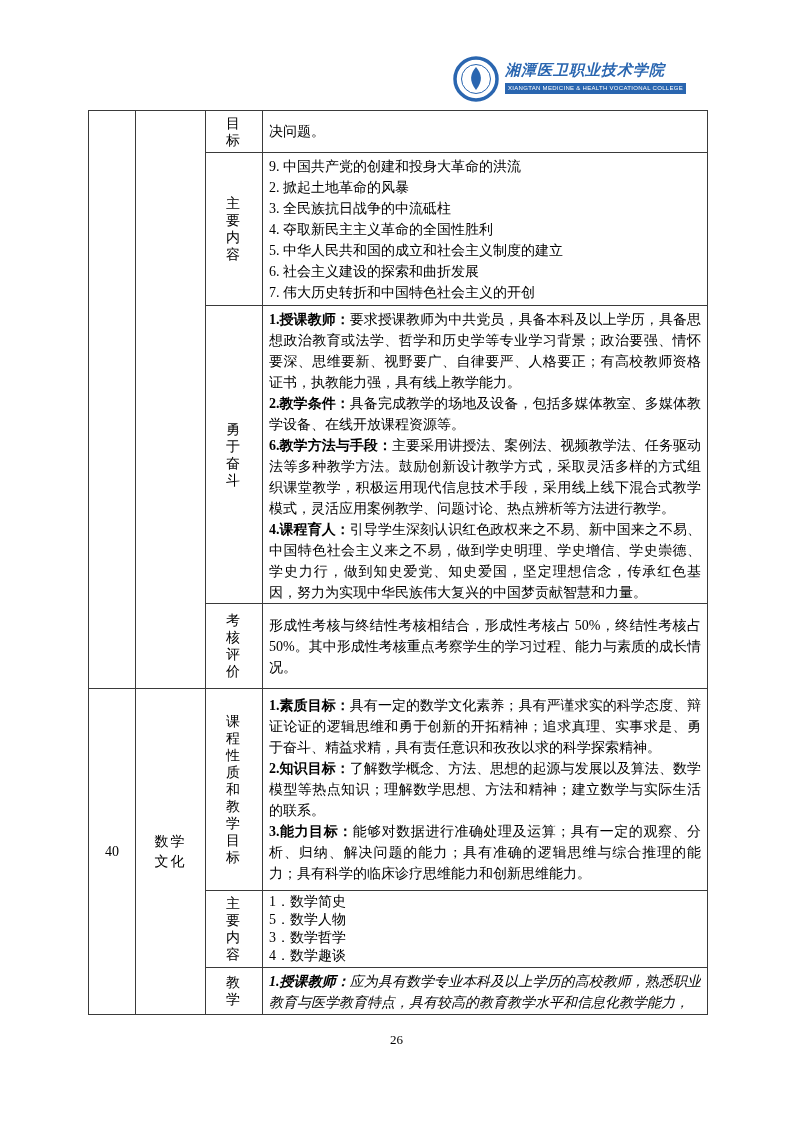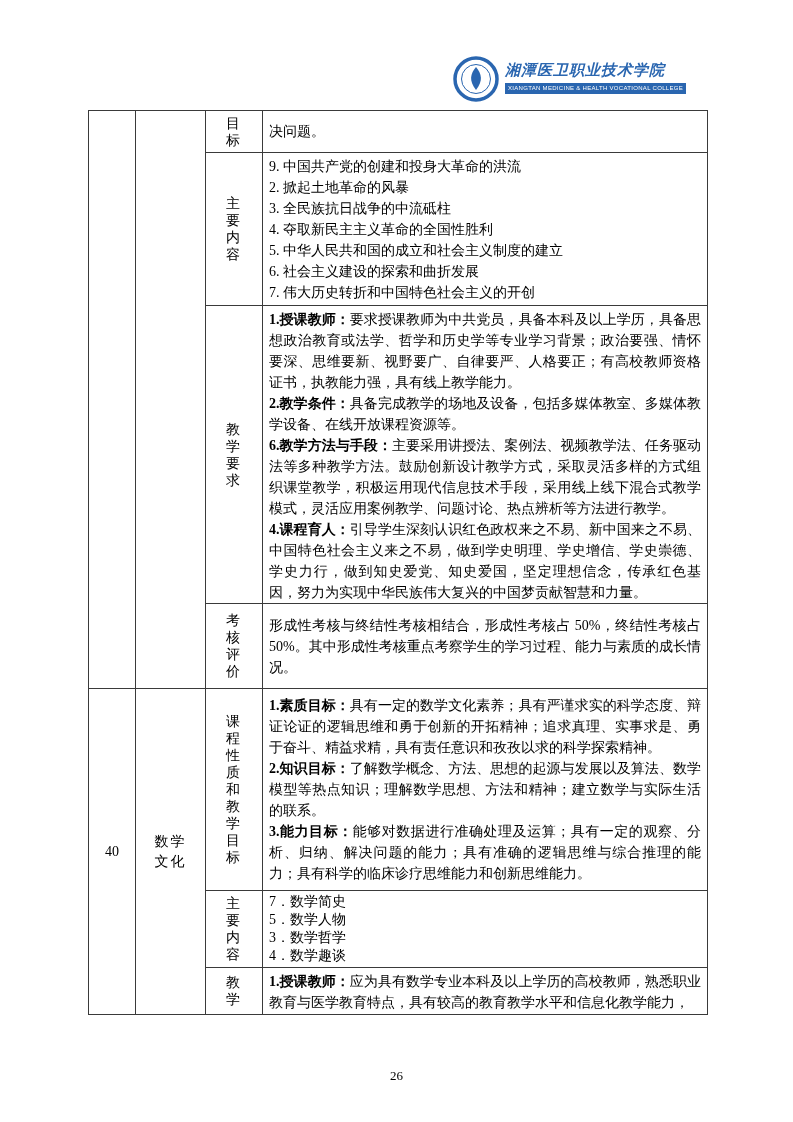--- a/index.html
+++ b/index.html
@@ -45,28 +45,28 @@
     display:inline-block; width:3.2em; word-break:break-all;
     line-height:20px; text-align:center; letter-spacing:2px;
   }
 
   .c-body { text-align:justify; line-height:21px; padding:3px 7px; }
   .c-body p { margin:0; }
   .rh { font-weight:bold;margin-top:8px; }
   .clip { overflow:hidden; }
   .clip-292 { max-height:292px; }
   .clip-196 { max-height:196px; }
-  .clip-40  { max-height:40px; }
+  .clip-40  { max-height:40px;font-style:italic; }
   .tight { line-height:18px; }
   .list-line { line-height:21px; }
 
   
   .page-number {
     position:absolute; top:1032px; left:0; width:793px;
-    text-align:center; font-size:13px; color:#000;margin-top:36px;
+    text-align:center; font-size:13px; color:#000;
   }
 </style>
 </head>
 <body>
 
 <div class="page">
 
   <div class="logo">
     <span>
       <svg width="46" height="46" viewBox="0 0 46 46">
@@ -111,21 +111,21 @@
         <div class="list-line">3. 全民族抗日战争的中流砥柱</div>
         <div class="list-line">4. 夺取新民主主义革命的全国性胜利</div>
         <div class="list-line">5. 中华人民共和国的成立和社会主义制度的建立</div>
         <div class="list-line">6. 社会主义建设的探索和曲折发展</div>
         <div class="list-line">7. 伟大历史转折和中国特色社会主义的开创</div>
       </td>
     </tr>
 
     <tr class="h298">
       <td class="c-label">
-        <span class="vlabel">教学要求</span>
+        <span class="vlabel">勇于奋斗</span>
       </td>
       <td class="c-body">
         <div class="clip clip-292">
           <p><b class="rh">1.授课教师：</b><span>要求授课教师为中共党员，具备本科及以上学历，具备思想政治教育或法学、哲学和历史学等专业学习背景；政治要强、情怀要深、思维要新、视野要广、自律要严、人格要正；有高校教师资格证书，执教能力强，具有线上教学能力。</span></p>
           <p><b class="rh">2.教学条件：</b><span>具备完成教学的场地及设备，包括多媒体教室、多媒体教学设备、在线开放课程资源等。</span></p>
           <p><b class="rh">6.教学方法与手段：</b><span>主要采用讲授法、案例法、视频教学法、任务驱动法等多种教学方法。鼓励创新设计教学方式，采取灵活多样的方式组织课堂教学，积极运用现代信息技术手段，采用线上线下混合式教学模式，灵活应用案例教学、问题讨论、热点辨析等方法进行教学。</span></p>
           <p><b class="rh">4.课程育人：</b><span>引导学生深刻认识红色政权来之不易、新中国来之不易、中国特色社会主义来之不易，做到学史明理、学史增信、学史崇德、学史力行，做到知史爱党、知史爱国，坚定理想信念，传承红色基因，努力为实现中华民族伟大复兴的中国梦贡献智慧和力量。</span></p>
         </div>
       </td>
     </tr>
@@ -156,21 +156,21 @@
           <p><b class="rh">3.能力目标：</b><span>能够对数据进行准确处理及运算；具有一定的观察、分析、归纳、解决问题的能力；具有准确的逻辑思维与综合推理的能力；具有科学的临床诊疗思维能力和创新思维能力。</span></p>
         </div>
       </td>
     </tr>
 
     <tr class="h75">
       <td class="c-label">
         <span class="vlabel">主要内容</span>
       </td>
       <td class="c-body">
-        <div class="tight">7．数学简史</div>
+        <div class="tight">1．数学简史</div>
         <div class="tight">5．数学人物</div>
         <div class="tight">3．数学哲学</div>
         <div class="tight">4．数学趣谈</div>
       </td>
     </tr>
 
     <tr class="h47">
       <td class="c-label">
         <span class="vlabel">教学</span>
       </td>

